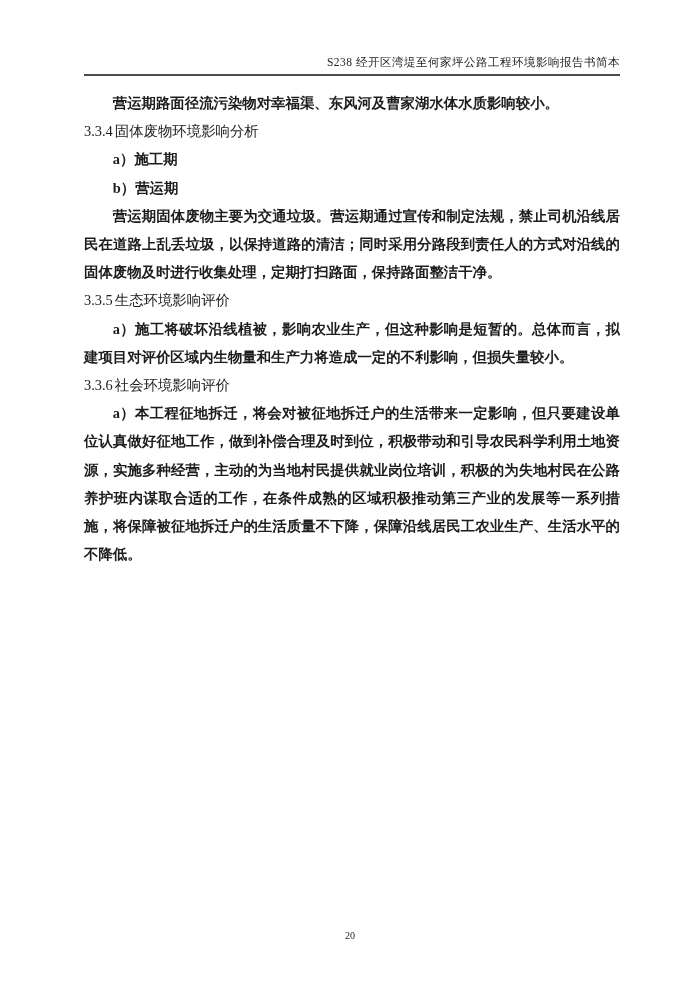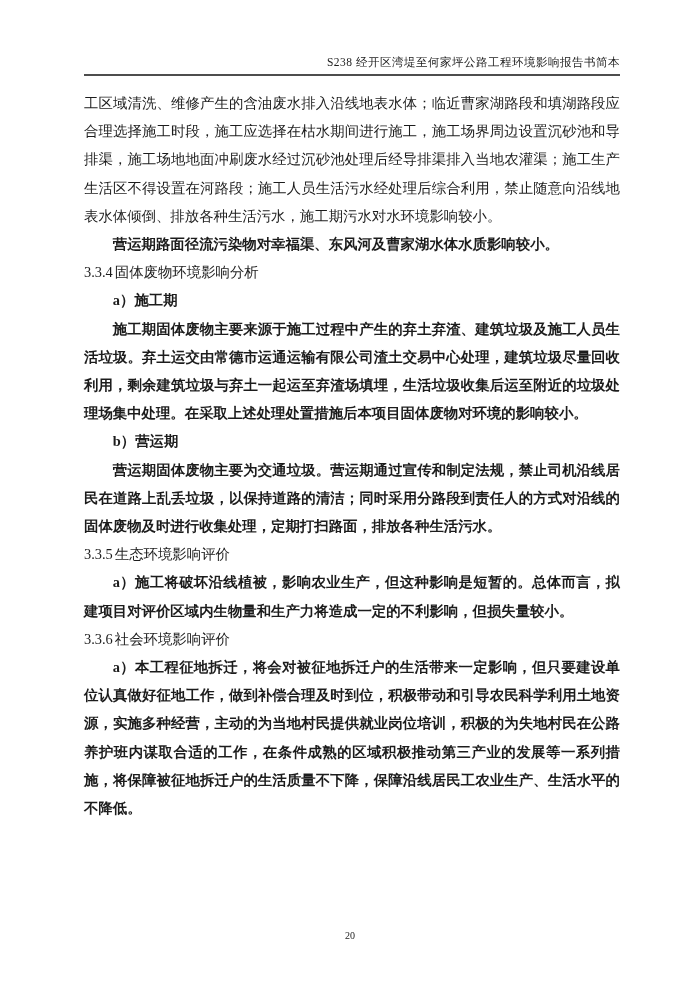--- a/index.html
+++ b/index.html
@@ -51,33 +51,31 @@
 <body>
 
 <div class="page">
 
   <div class="header">
     <span>S238 经开区湾堤至何家坪公路工程环境影响报告书简本</span>
   </div>
 
   <div class="body">
 
-    <p class="para">工区域清洗、维修产生的含油废水排入沿线地表水体；临近曹家湖路段和填湖路段应合理选择施工时段，施工应选择在枯水期间进行施工，施工场界周边设置沉砂池和导排渠，施工场地地面冲刷废水经过沉砂池处理后经导排渠排入当地农灌渠；施工生产生活区不得设置在河路段；施工人员生活污水经处理后综合利用，禁止随意向沿线地表水体倾倒、排放各种生活污水，施工期污水对水环境影响较小。</p>
 
     <p class="para indent">营运期路面径流污染物对幸福渠、东风河及曹家湖水体水质影响较小。</p>
 
     <p class="heading"><span class="num">3.3.4</span><span>固体废物环境影响分析</span></p>
 
     <p class="para indent">a）施工期</p>
 
-    <p class="para indent">施工期固体废物主要来源于施工过程中产生的弃土弃渣、建筑垃圾及施工人员生活垃圾。弃土运交由常德市运通运输有限公司渣土交易中心处理，建筑垃圾尽量回收利用，剩余建筑垃圾与弃土一起运至弃渣场填埋，生活垃圾收集后运至附近的垃圾处理场集中处理。在采取上述处理处置措施后本项目固体废物对环境的影响较小。</p>
 
     <p class="para indent">b）营运期</p>
 
-    <p class="para indent">营运期固体废物主要为交通垃圾。营运期通过宣传和制定法规，禁止司机沿线居民在道路上乱丢垃圾，以保持道路的清洁；同时采用分路段到责任人的方式对沿线的固体废物及时进行收集处理，定期打扫路面，排放各种生活污水。</p>
+    <p class="para indent">营运期固体废物主要为交通垃圾。营运期通过宣传和制定法规，禁止司机沿线居民在道路上乱丢垃圾，以保持道路的清洁；同时采用分路段到责任人的方式对沿线的固体废物及时进行收集处理，定期打扫路面，保持路面整洁干净。</p>
 
     <p class="heading"><span class="num">3.3.5</span><span>生态环境影响评价</span></p>
 
     <p class="para indent">a）施工将破坏沿线植被，影响农业生产，但这种影响是短暂的。总体而言，拟建项目对评价区域内生物量和生产力将造成一定的不利影响，但损失量较小。</p>
 
 
     <p class="heading"><span class="num">3.3.6</span><span>社会环境影响评价</span></p>
 
     <p class="para indent">a）本工程征地拆迁，将会对被征地拆迁户的生活带来一定影响，但只要建设单位认真做好征地工作，做到补偿合理及时到位，积极带动和引导农民科学利用土地资源，实施多种经营，主动的为当地村民提供就业岗位培训，积极的为失地村民在公路养护班内谋取合适的工作，在条件成熟的区域积极推动第三产业的发展等一系列措施，将保障被征地拆迁户的生活质量不下降，保障沿线居民工农业生产、生活水平的不降低。</p>
 

